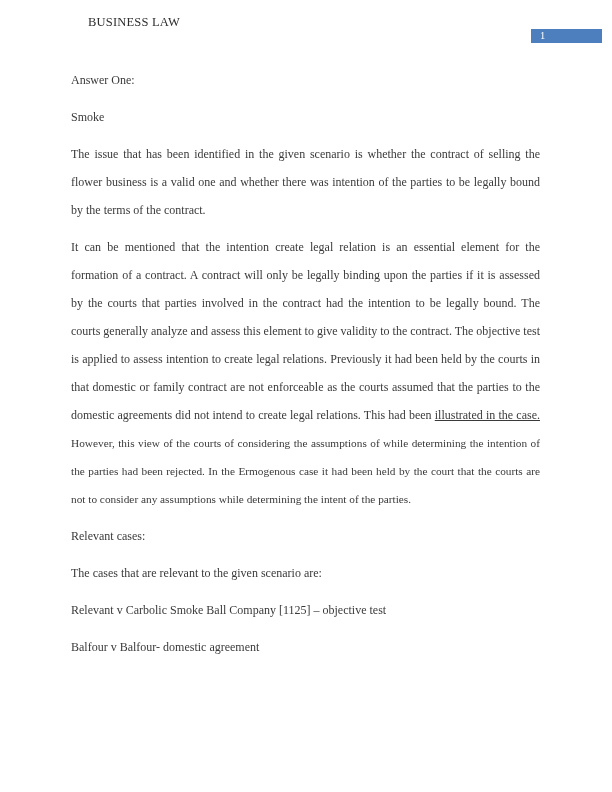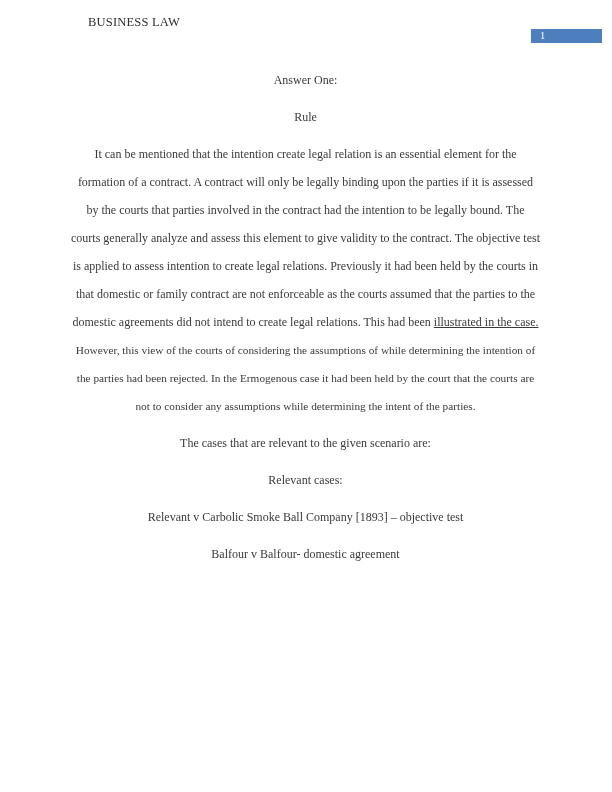--- a/index.html
+++ b/index.html
@@ -35,48 +35,49 @@
     box-sizing: border-box;
   }
   .content {
     position: absolute;
     left: 71px;
     top: 66px;
     width: 469px;
     font-size: 12px;
     line-height: 28px;
   }
-  .content p { margin: 0 0 9px 0; text-align: center; }
+  .content p { margin: 0 0 9px 0; }
   .heading { text-align: left; }
   .para { text-align: justify; }
   .u { text-decoration: underline; margin-top: 23px; }
   .smaller { font-size: 11.3px; }
   .italic { }
 </style>
 </head>
 <body>
 
 <div class="page">
 
   <div class="doc-header">BUSINESS LAW</div>
 
   <div class="page-badge">1</div>
 
   <div class="content">
 
     <p class="heading">Answer One:</p>
 
-    <p class="heading">Rule</p>
+    <p class="heading">Smoke</p>
 
+    <p class="para">The issue that has been identified in the given scenario is whether the contract of selling the flower business is a valid one and whether there was intention of the parties to be legally bound by the terms of the contract.</p>
 
 
     <p class="para"><span>It can  be mentioned that the intention create legal relation is an essential element for the formation of a contract. A contract will only be legally binding upon the parties if it is assessed by the courts that parties involved in the contract had the intention to be legally bound.  The courts generally analyze and assess this element to give validity to the contract.  The objective test is applied to assess intention to create legal relations. Previously it had been held by the courts in that domestic or family contract are not enforceable as the courts assumed that the parties to the domestic agreements did not intend to create legal relations. This had been </span><span class="u">illustrated in the case.</span><span class="smaller"> However, this view of the courts of considering the assumptions of while determining the intention of the parties had been rejected. In the Ermogenous case it had been held by the court that the courts are not to consider any assumptions while determining the intent of the parties.</span></p>
 
+    <p class="heading">Relevant cases:</p>
+
     <p class="heading">The cases that are relevant to the given scenario are:</p>
 
-    <p class="heading">Relevant cases:</p>
-
-    <p class="heading"><span>Relevant </span><span class="italic">v Carbolic Smoke Ball Company</span><span> [1893] – objective test</span></p>
+    <p class="heading"><span>Relevant </span><span class="italic">v Carbolic Smoke Ball Company</span><span> [1125] – objective test</span></p>
 
     <p class="heading italic">Balfour v Balfour- domestic agreement</p>
 
   </div>
 </div>
 
 </body></html>

